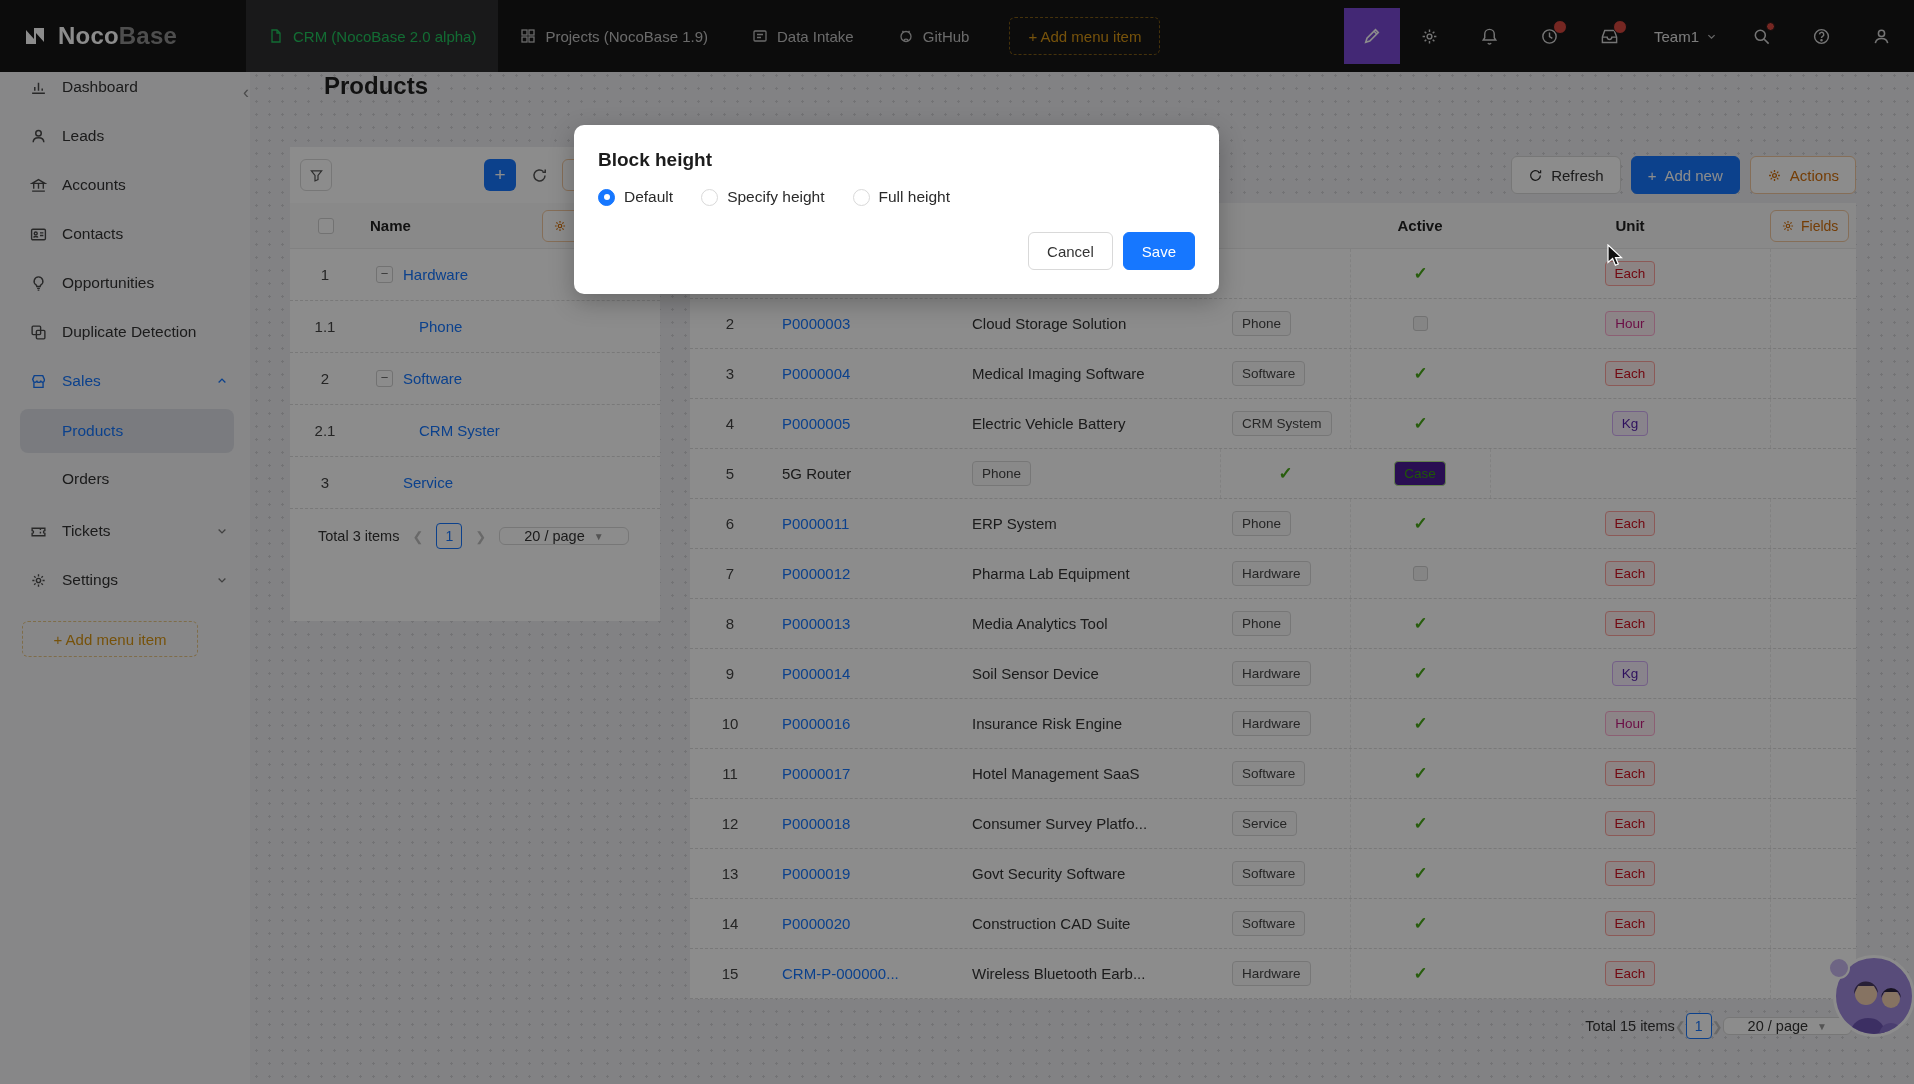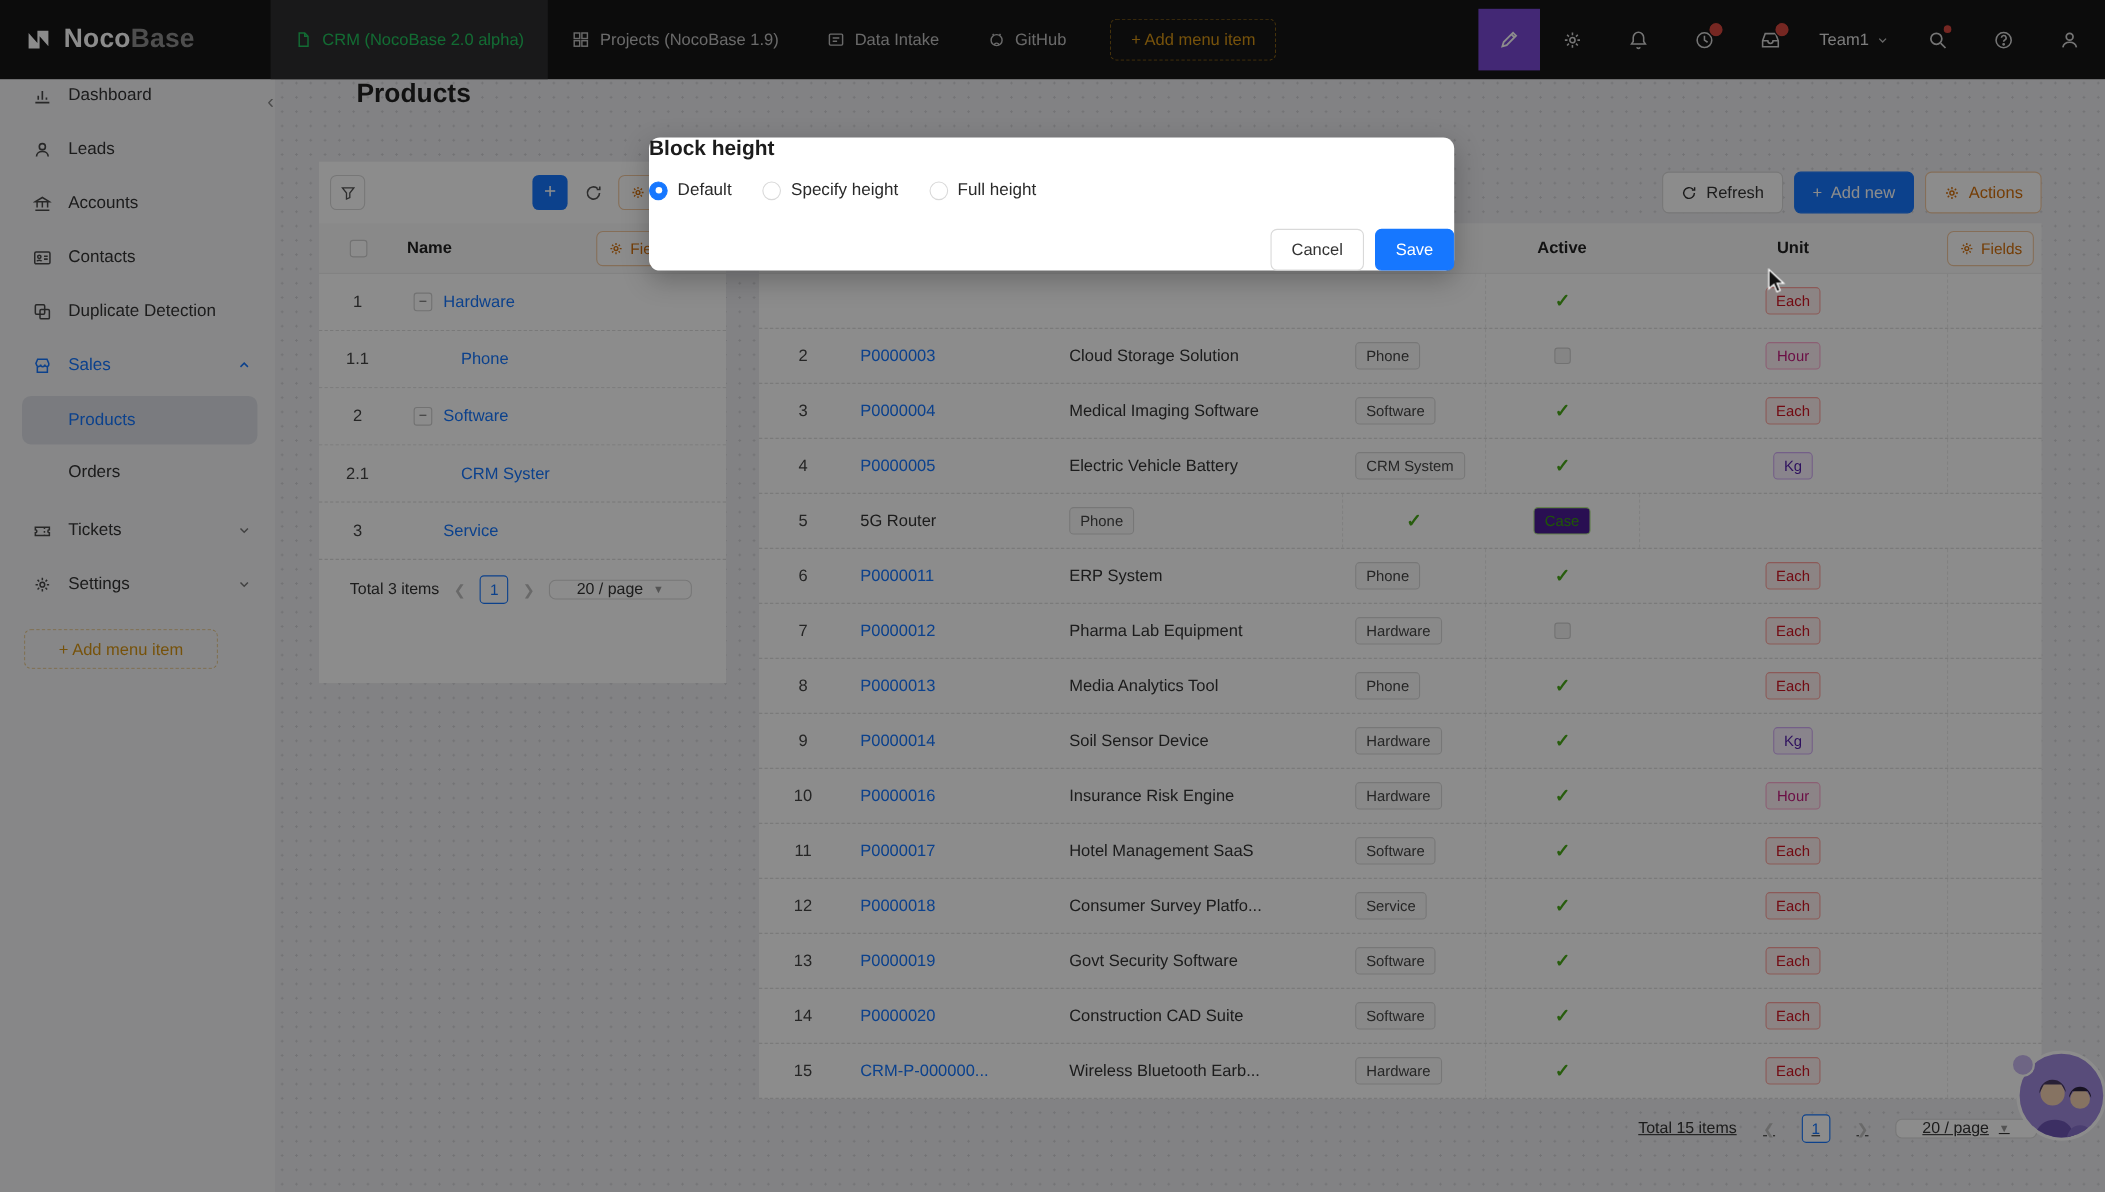--- a/index.html
+++ b/index.html
@@ -105,33 +105,33 @@
 
   .check { color:var(--green,#49aa19); font-size:17px; font-weight:700; }
   .cbx-dis { width:15px; height:15px; border:1px solid #d0d0d0; background:#f2f2f2; border-radius:3px; }
   .tag { display:inline-block; padding:1.5px 9px; font-size:13.5px; border-radius:4px; border:1px solid; line-height:1.45; white-space:nowrap; }
   .tag-default { background:#fafafa; border-color:#d9d9d9; color:#454545; }
   .tag-red { background:#fff1f0; border-color:#ffa39e; color:#cf1322; }
   .tag-magenta { background:#fff0f6; border-color:#ffadd2; color:#c41d7f; }
   .tag-purple { background:#f9f0ff; border-color:#d3adf7; color:#531dab; }
   .tag-green { background:#4c1d95; border-color:#b7eb8f; color:#389e0d; }
 
-  .pr-footer { height:54px; display:flex; align-items:center; justify-content:flex-end; gap:24px;
-    font-size:14.5px; color:#333; padding-right:4px;text-decoration:underline; }
+  .pr-footer { height:54px; display:flex; align-items:center; justify-content:flex-end; gap:0;
+    font-size:14.5px; color:#333; padding-right:4px; }
 
   
   .float-avatar { position:absolute; left:1833px; top:955px; width:82px; height:82px; border-radius:50%;
     background:#a18ade; border:3px solid #fff; z-index:20; overflow:hidden; cursor:pointer; }
   .float-satellite { position:absolute; left:1828px; top:957px; width:22px; height:22px; border-radius:50%;
     background:#c9b8f0; border:2px solid #fff; z-index:21; }
 
   
   .mask { position:fixed; inset:0; background:rgba(0,0,0,.45); z-index:500; }
-  .modal { position:fixed; left:590px; top:125px; width:732px; background:#fff; border-radius:10px;
-    box-shadow:0 8px 24px rgba(0,0,0,.25); z-index:600; }
+  .modal { position:fixed; left:574px; top:125px; width:645px; background:#fff; border-radius:10px;
+    box-shadow:0 8px 24px rgba(0,0,0,.25); z-index:600; padding:24px; }
   .modal-title { font-size:19px; font-weight:700; color:#1c1c1c; margin-bottom:17px; }
   .radio-group { display:flex; gap:28px; margin-bottom:26px; }
   .radio { display:flex; align-items:center; gap:9px; font-size:15.5px; color:#2a2a2a; cursor:pointer; }
   .radio-circle { width:17px; height:17px; border-radius:50%; border:1px solid #d9d9d9; background:#fff; position:relative; flex:0 0 auto; }
   .radio.checked .radio-circle { background:var(--primary,#1677ff); border-color:var(--primary,#1677ff); }
   .radio.checked .radio-circle::after { content:""; position:absolute; left:50%; top:50%; transform:translate(-50%,-50%);
     width:6px; height:6px; border-radius:50%; background:#fff; }
   .modal-footer { display:flex; justify-content:flex-end; gap:10px; }
   .m-btn { height:38px; padding:0 18px; border-radius:6px; font-size:15px; cursor:pointer; }
   .m-cancel { background:#fff; border:1px solid #d9d9d9; color:#333; }
@@ -271,20 +271,27 @@
         </svg>
       <span>Accounts</span>
     </div>
     <div class="side-item">
       <svg width="17" height="17" viewBox="0 0 16 16" fill="none" stroke="currentColor" stroke-width="1.3">
           <rect x="1.5" y="3" width="13" height="10" rx="1.2"></rect>
           <circle cx="5.4" cy="7" r="1.4"></circle>
           <path d="M3.4 10.8c.4-1.2 3.6-1.2 4 0M9.4 6.5h3.2M9.4 9h3.2"></path>
         </svg>
       <span>Contacts</span>
+    </div>
+    <div class="side-item">
+      <svg width="17" height="17" viewBox="0 0 16 16" fill="none" stroke="currentColor" stroke-width="1.3">
+          <path d="M8 1.8a4.1 4.1 0 0 1 2.3 7.5c-.5.4-.7.9-.7 1.5H6.4c0-.6-.2-1.1-.7-1.5A4.1 4.1 0 0 1 8 1.8z"></path>
+          <path d="M6.7 12.6h2.6M7.2 14.2h1.6"></path>
+        </svg>
+      <span>Opportunities</span>
     </div>
     <div class="side-item">
       <svg width="17" height="17" viewBox="0 0 16 16" fill="none" stroke="currentColor" stroke-width="1.3">
           <rect x="2" y="2" width="8" height="8" rx="1"></rect>
           <rect x="6" y="6" width="8" height="8" rx="1"></rect>
         </svg>
       <span>Duplicate Detection</span>
     </div>
     <div class="side-item sales">
       <svg width="17" height="17" viewBox="0 0 16 16" fill="none" stroke="currentColor" stroke-width="1.3">

